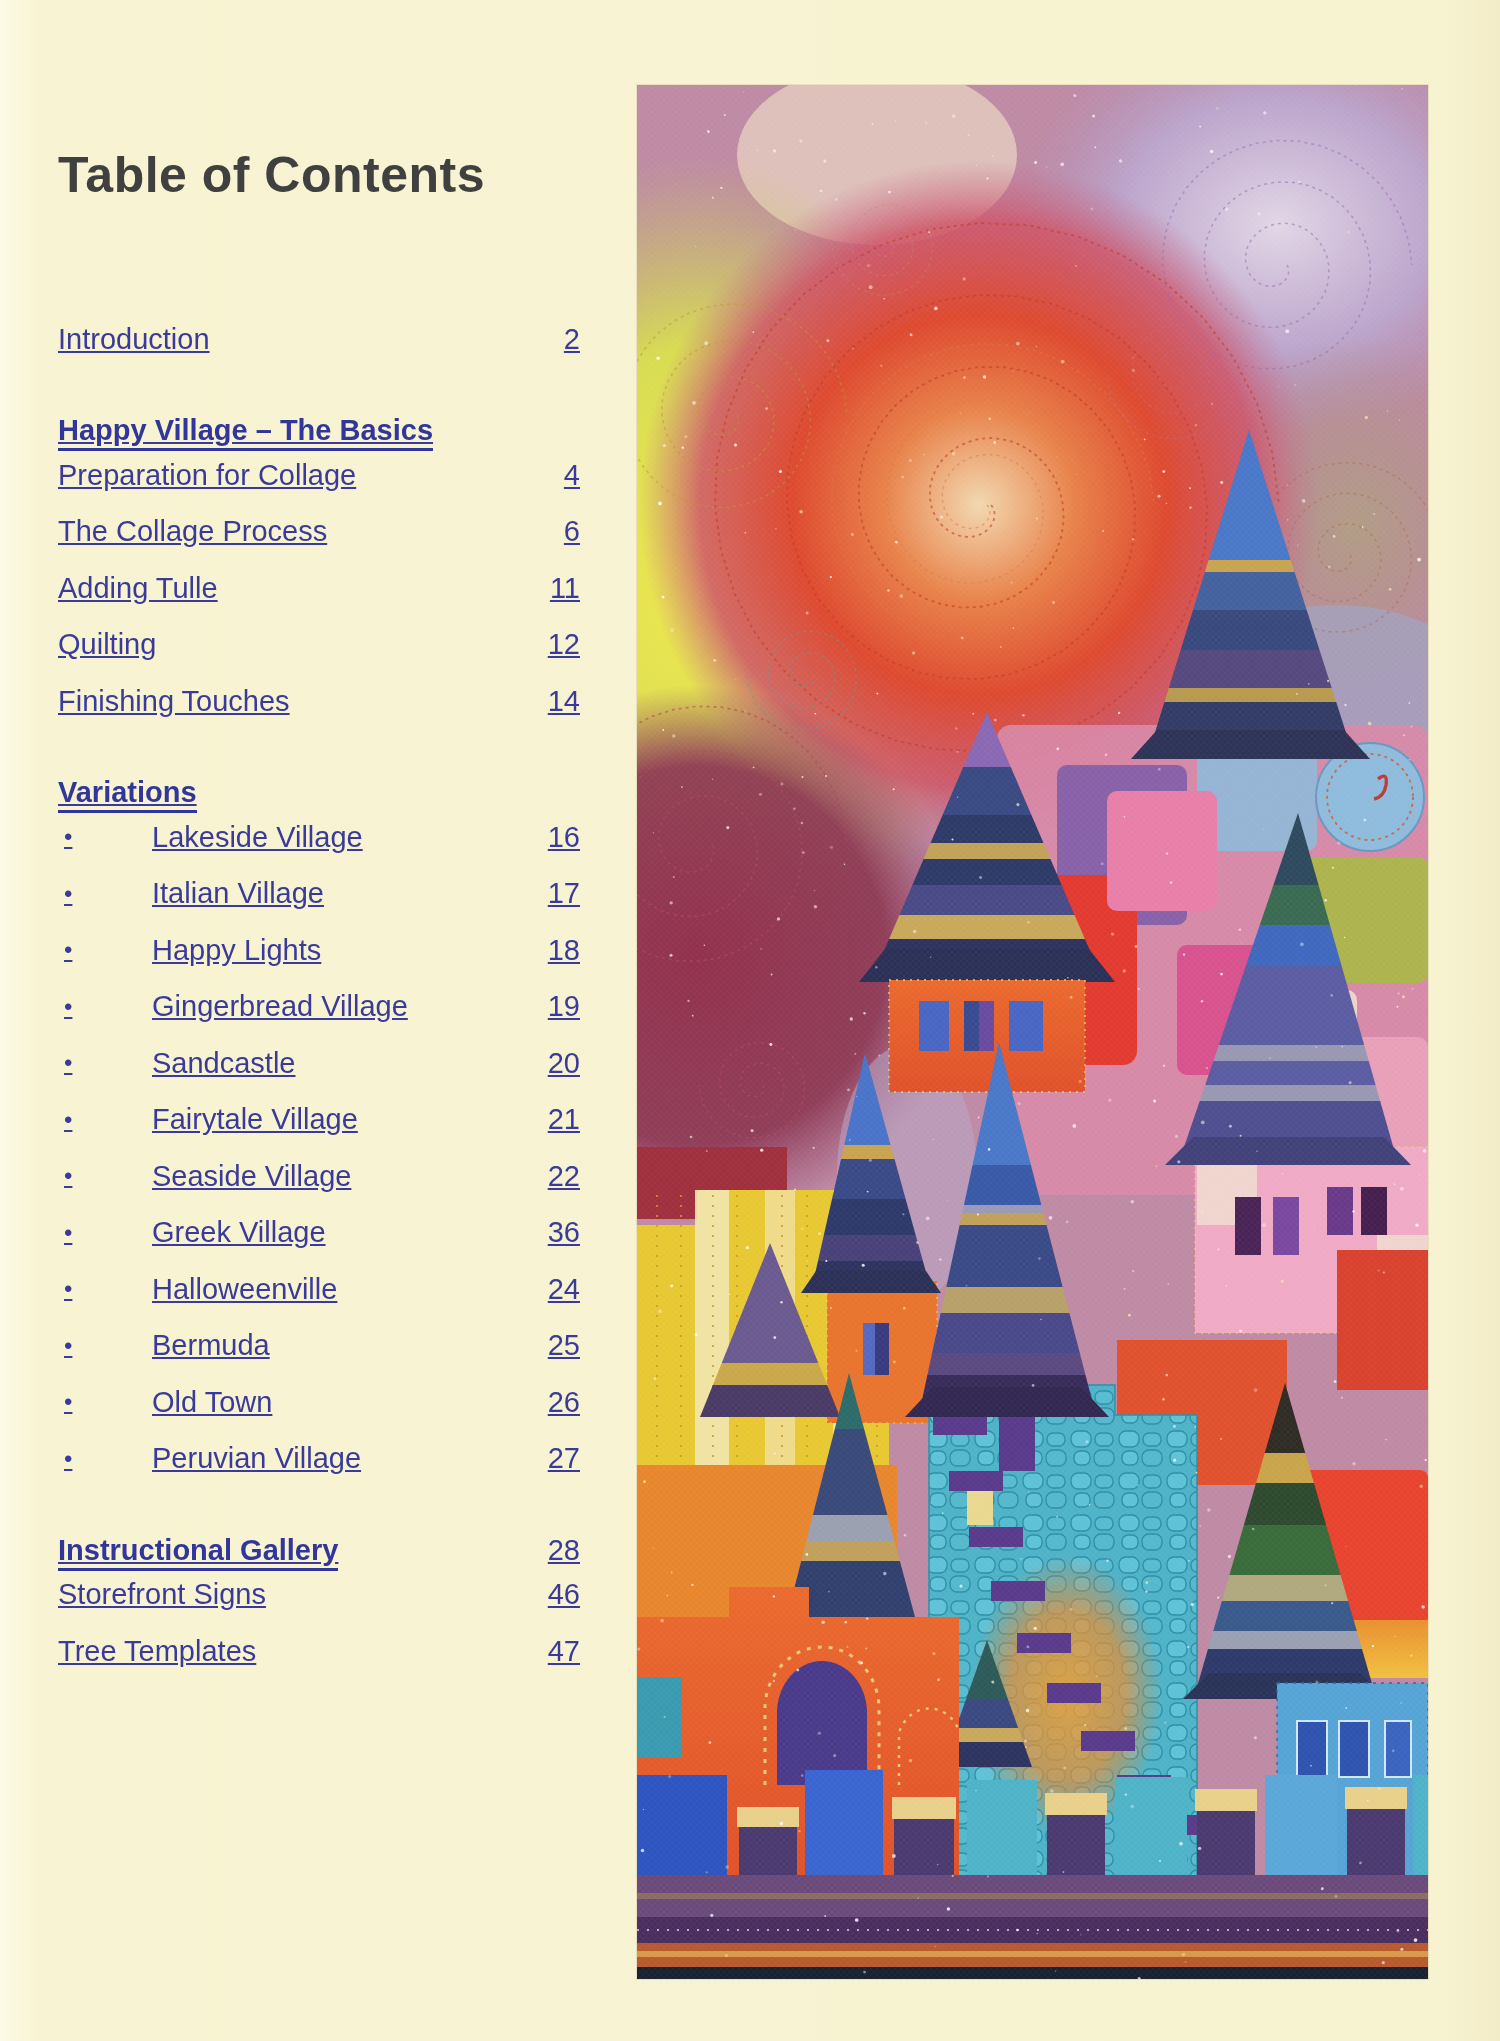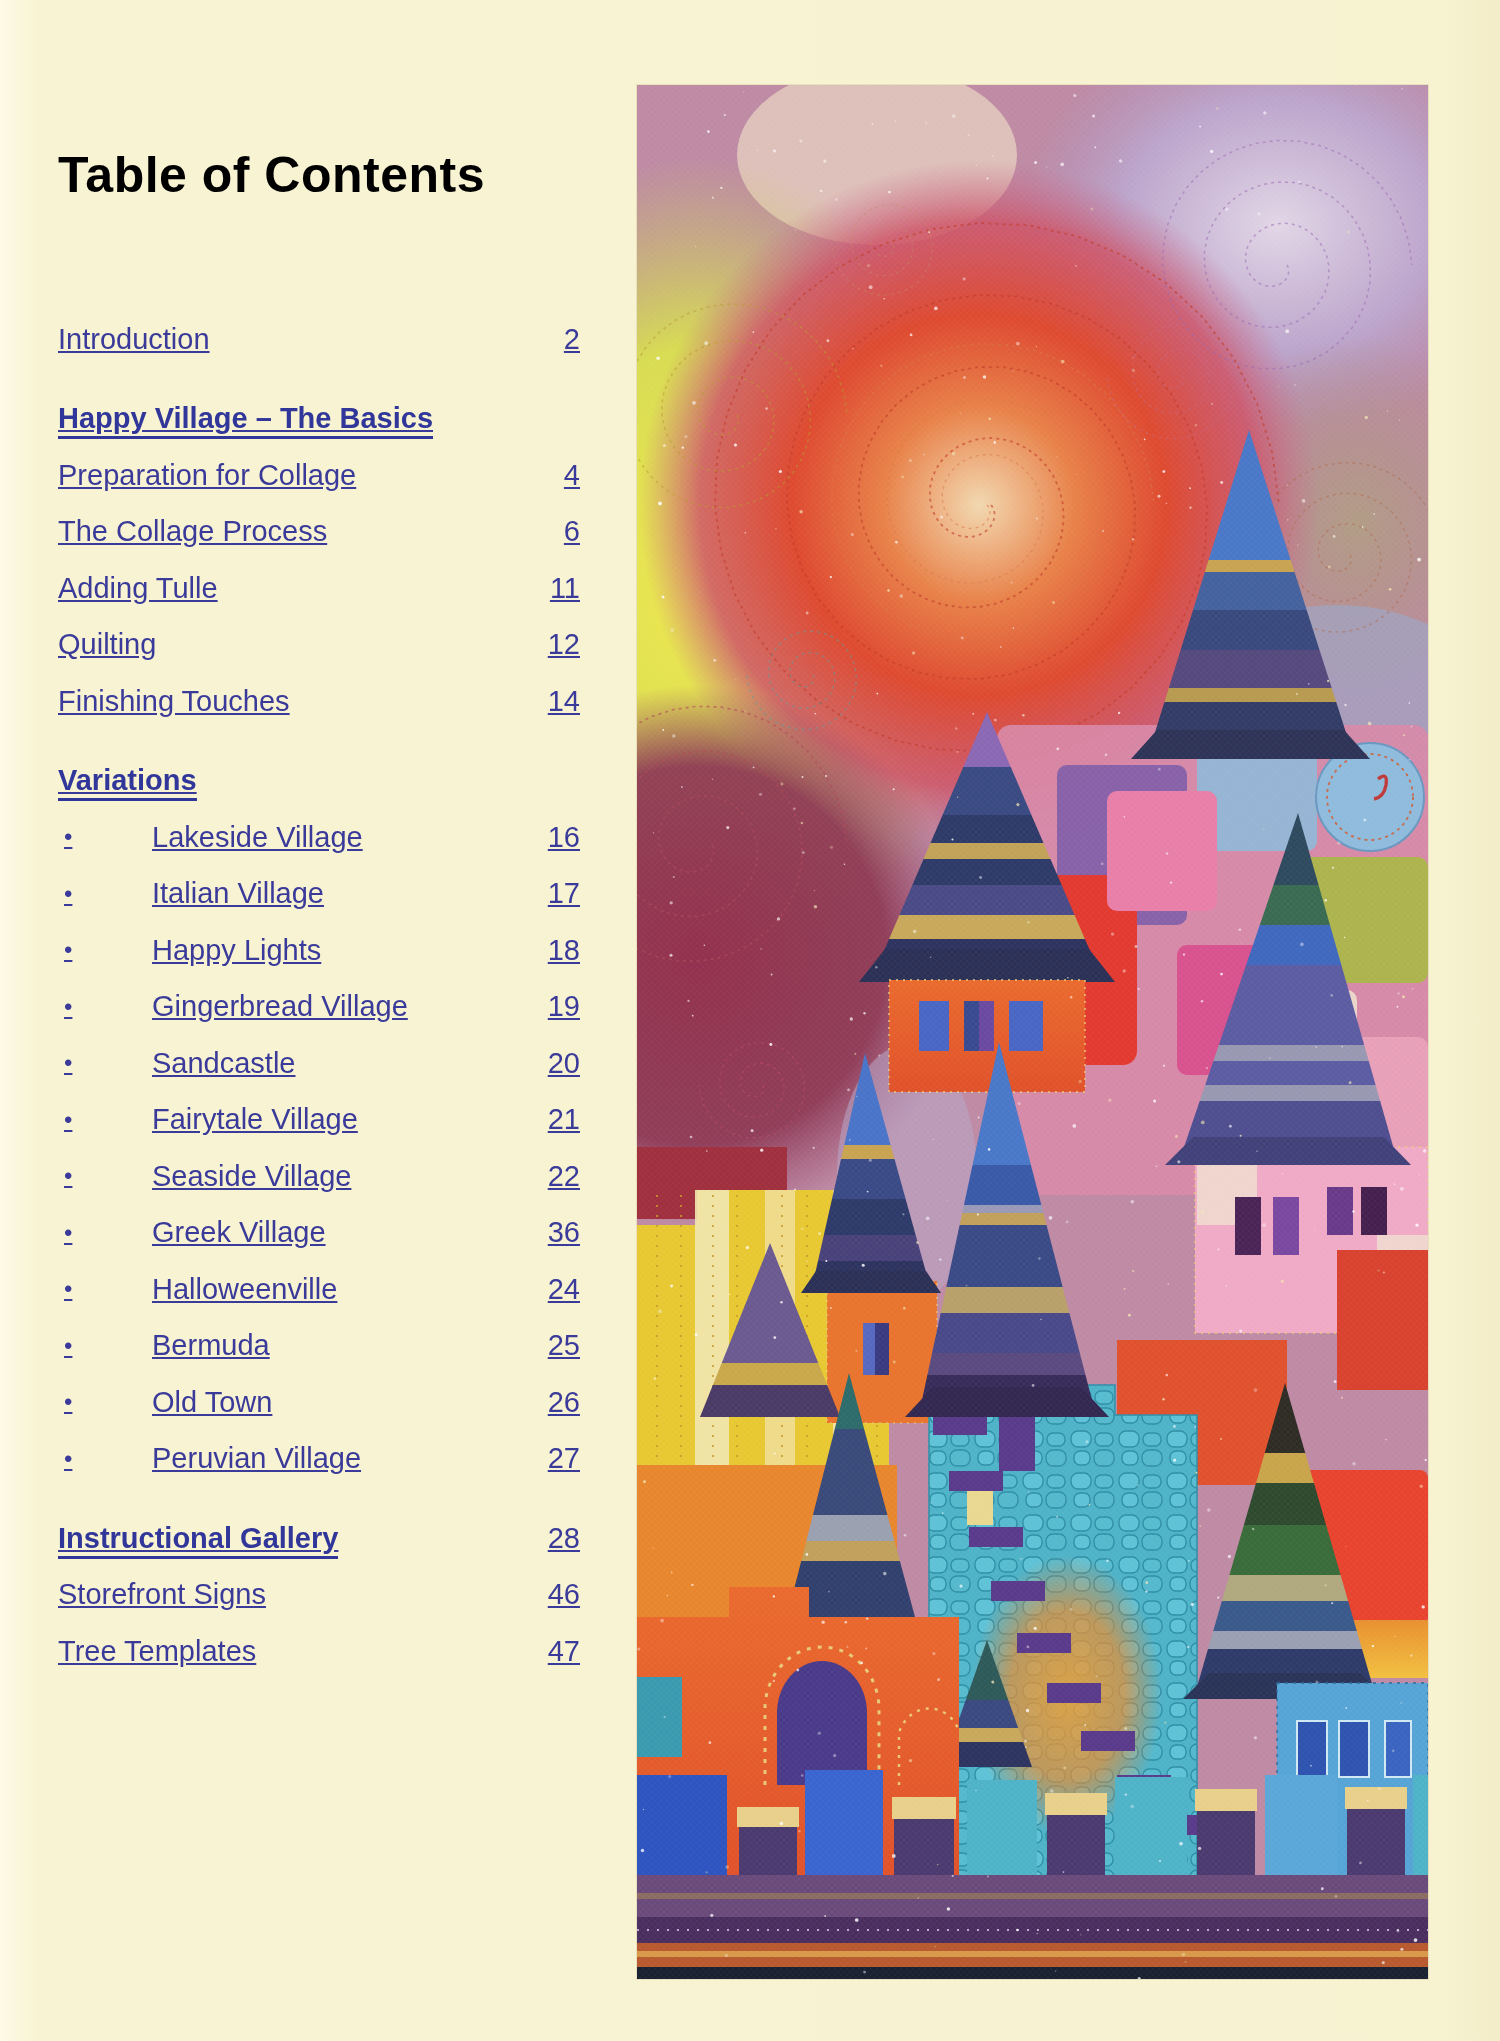--- a/index.html
+++ b/index.html
@@ -6,29 +6,29 @@
   body{
     width:1500px;height:2041px;position:relative;overflow:hidden;
     background:linear-gradient(to right,#FDFAE6 0px,#F8F3D2 40px,#F7F2D0 1440px,#F2ECC8 1500px);
     font-family:"Liberation Sans", sans-serif;
   }
   #page{position:absolute;inset:0;}
   
   #page-title{
     position:absolute;left:58px;top:116px;
     font-size:50px;font-weight:700;letter-spacing:.5px;line-height:1;
-    color:#000000;
+    color:#404040;
   }
   
   #toc-list{
     position:absolute;left:58px;top:311px;width:522px;
     color:#3A3A9A;font-size:29px;
   }
   .toc-row{height:56.5px;display:flex;align-items:center;text-decoration:underline;}
-  .toc-row.section{margin-top:23px;}
+  .toc-row.section{margin-top:23px;align-items:flex-end;}
   .toc-row .label{flex:1;white-space:nowrap;}
   .toc-row.section .label-inner{
     font-weight:700;color:#31379A;
     border-bottom:3px solid #31379A;padding-bottom:2px;
   }
   .toc-row .bullet{
     width:94px;padding-left:6px;box-sizing:border-box;
     font-size:24px;line-height:1;color:#3A3A9A;
   }
   .toc-row .pagenum{width:62px;text-align:right;}

